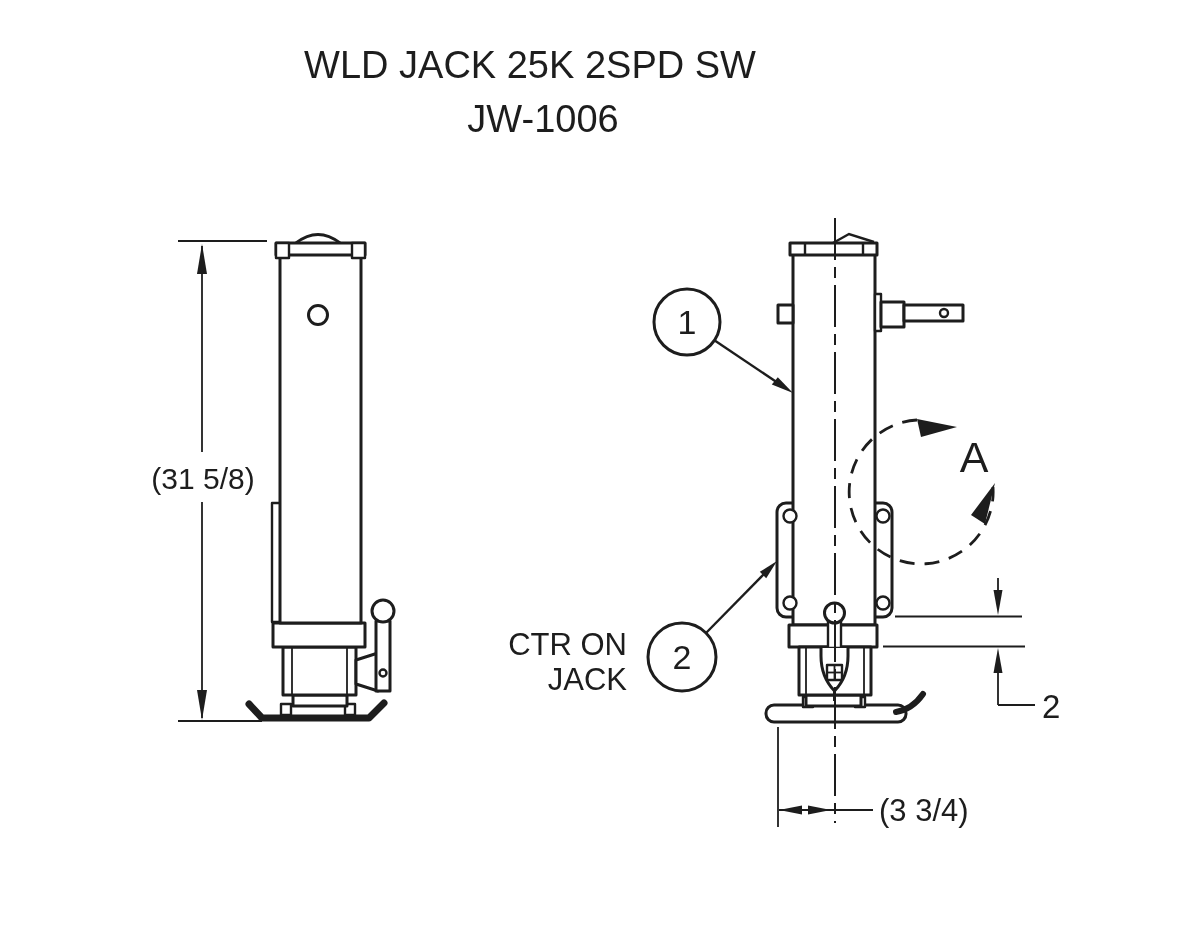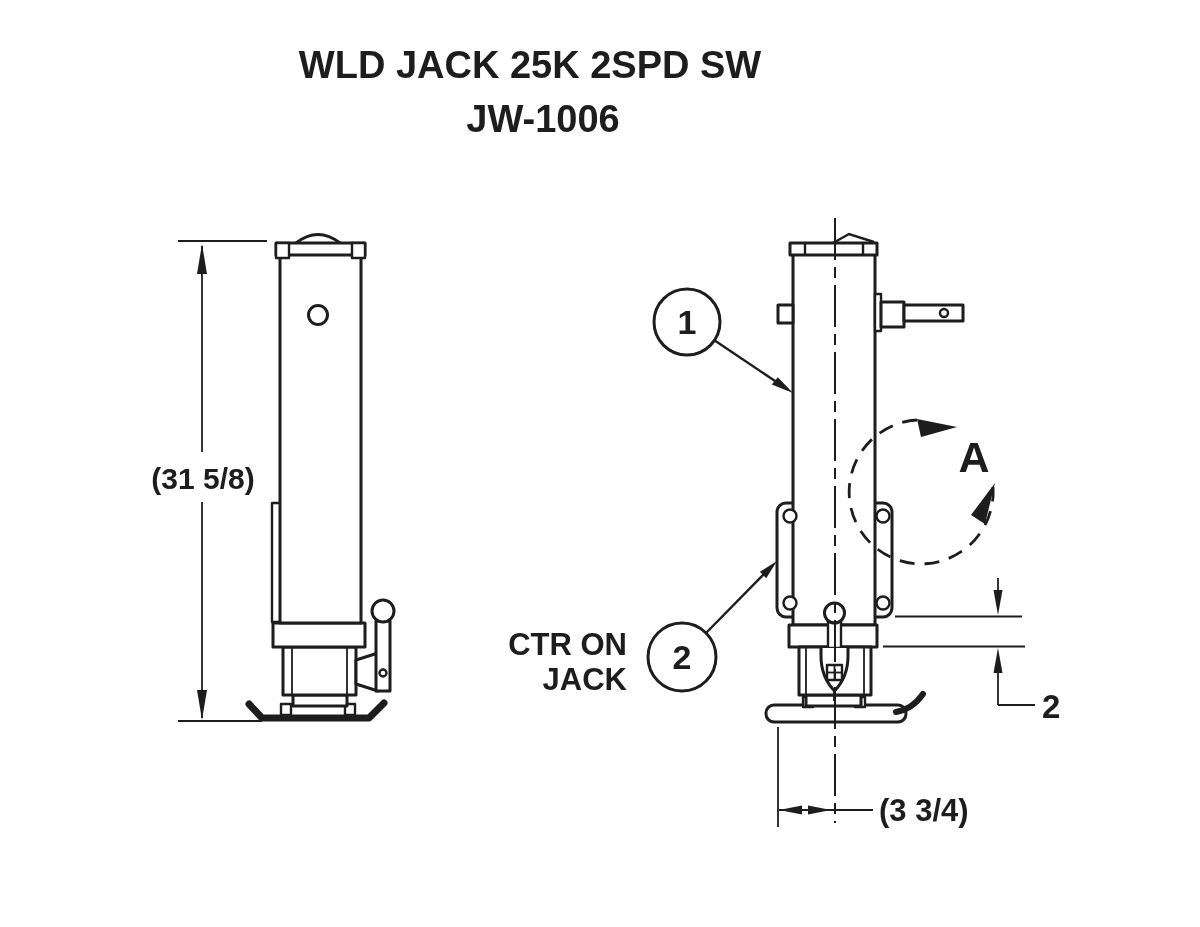--- a/index.html
+++ b/index.html
@@ -1,17 +1,17 @@
 <!DOCTYPE html>
 <html><head>
 <meta charset="utf-8">
 <style>
   :root { --ink:#1d1d1d; --paper:#ffffff; }
   html,body { margin:0; padding:0; background:var(--paper); }
-  .sheet { position:relative; width:1200px; height:890px; background:var(--paper); overflow:hidden;font-weight:bold; }
+  .sheet { position:relative; width:1200px; height:890px; background:var(--paper); overflow:hidden; }
   svg { display:block; }
   text { fill:var(--ink); font-family:"Liberation Sans", sans-serif; }
   .ol   { fill:none;       stroke:var(--ink); stroke-width:3;   stroke-linejoin:round; }
   .olw  { fill:var(--paper); stroke:var(--ink); stroke-width:3; stroke-linejoin:round; }
   .olw2 { fill:var(--paper); stroke:var(--ink); stroke-width:2.4; stroke-linejoin:round; }
   .thin { fill:none; stroke:var(--ink); stroke-width:1.8; }
   .med  { fill:none; stroke:var(--ink); stroke-width:2.4; }
   .thick{ fill:none; stroke:var(--ink); stroke-width:7; stroke-linecap:round; stroke-linejoin:round; }
   .hook { fill:none; stroke:var(--ink); stroke-width:6; stroke-linecap:round; }
   .solid{ fill:var(--ink); stroke:none; }

